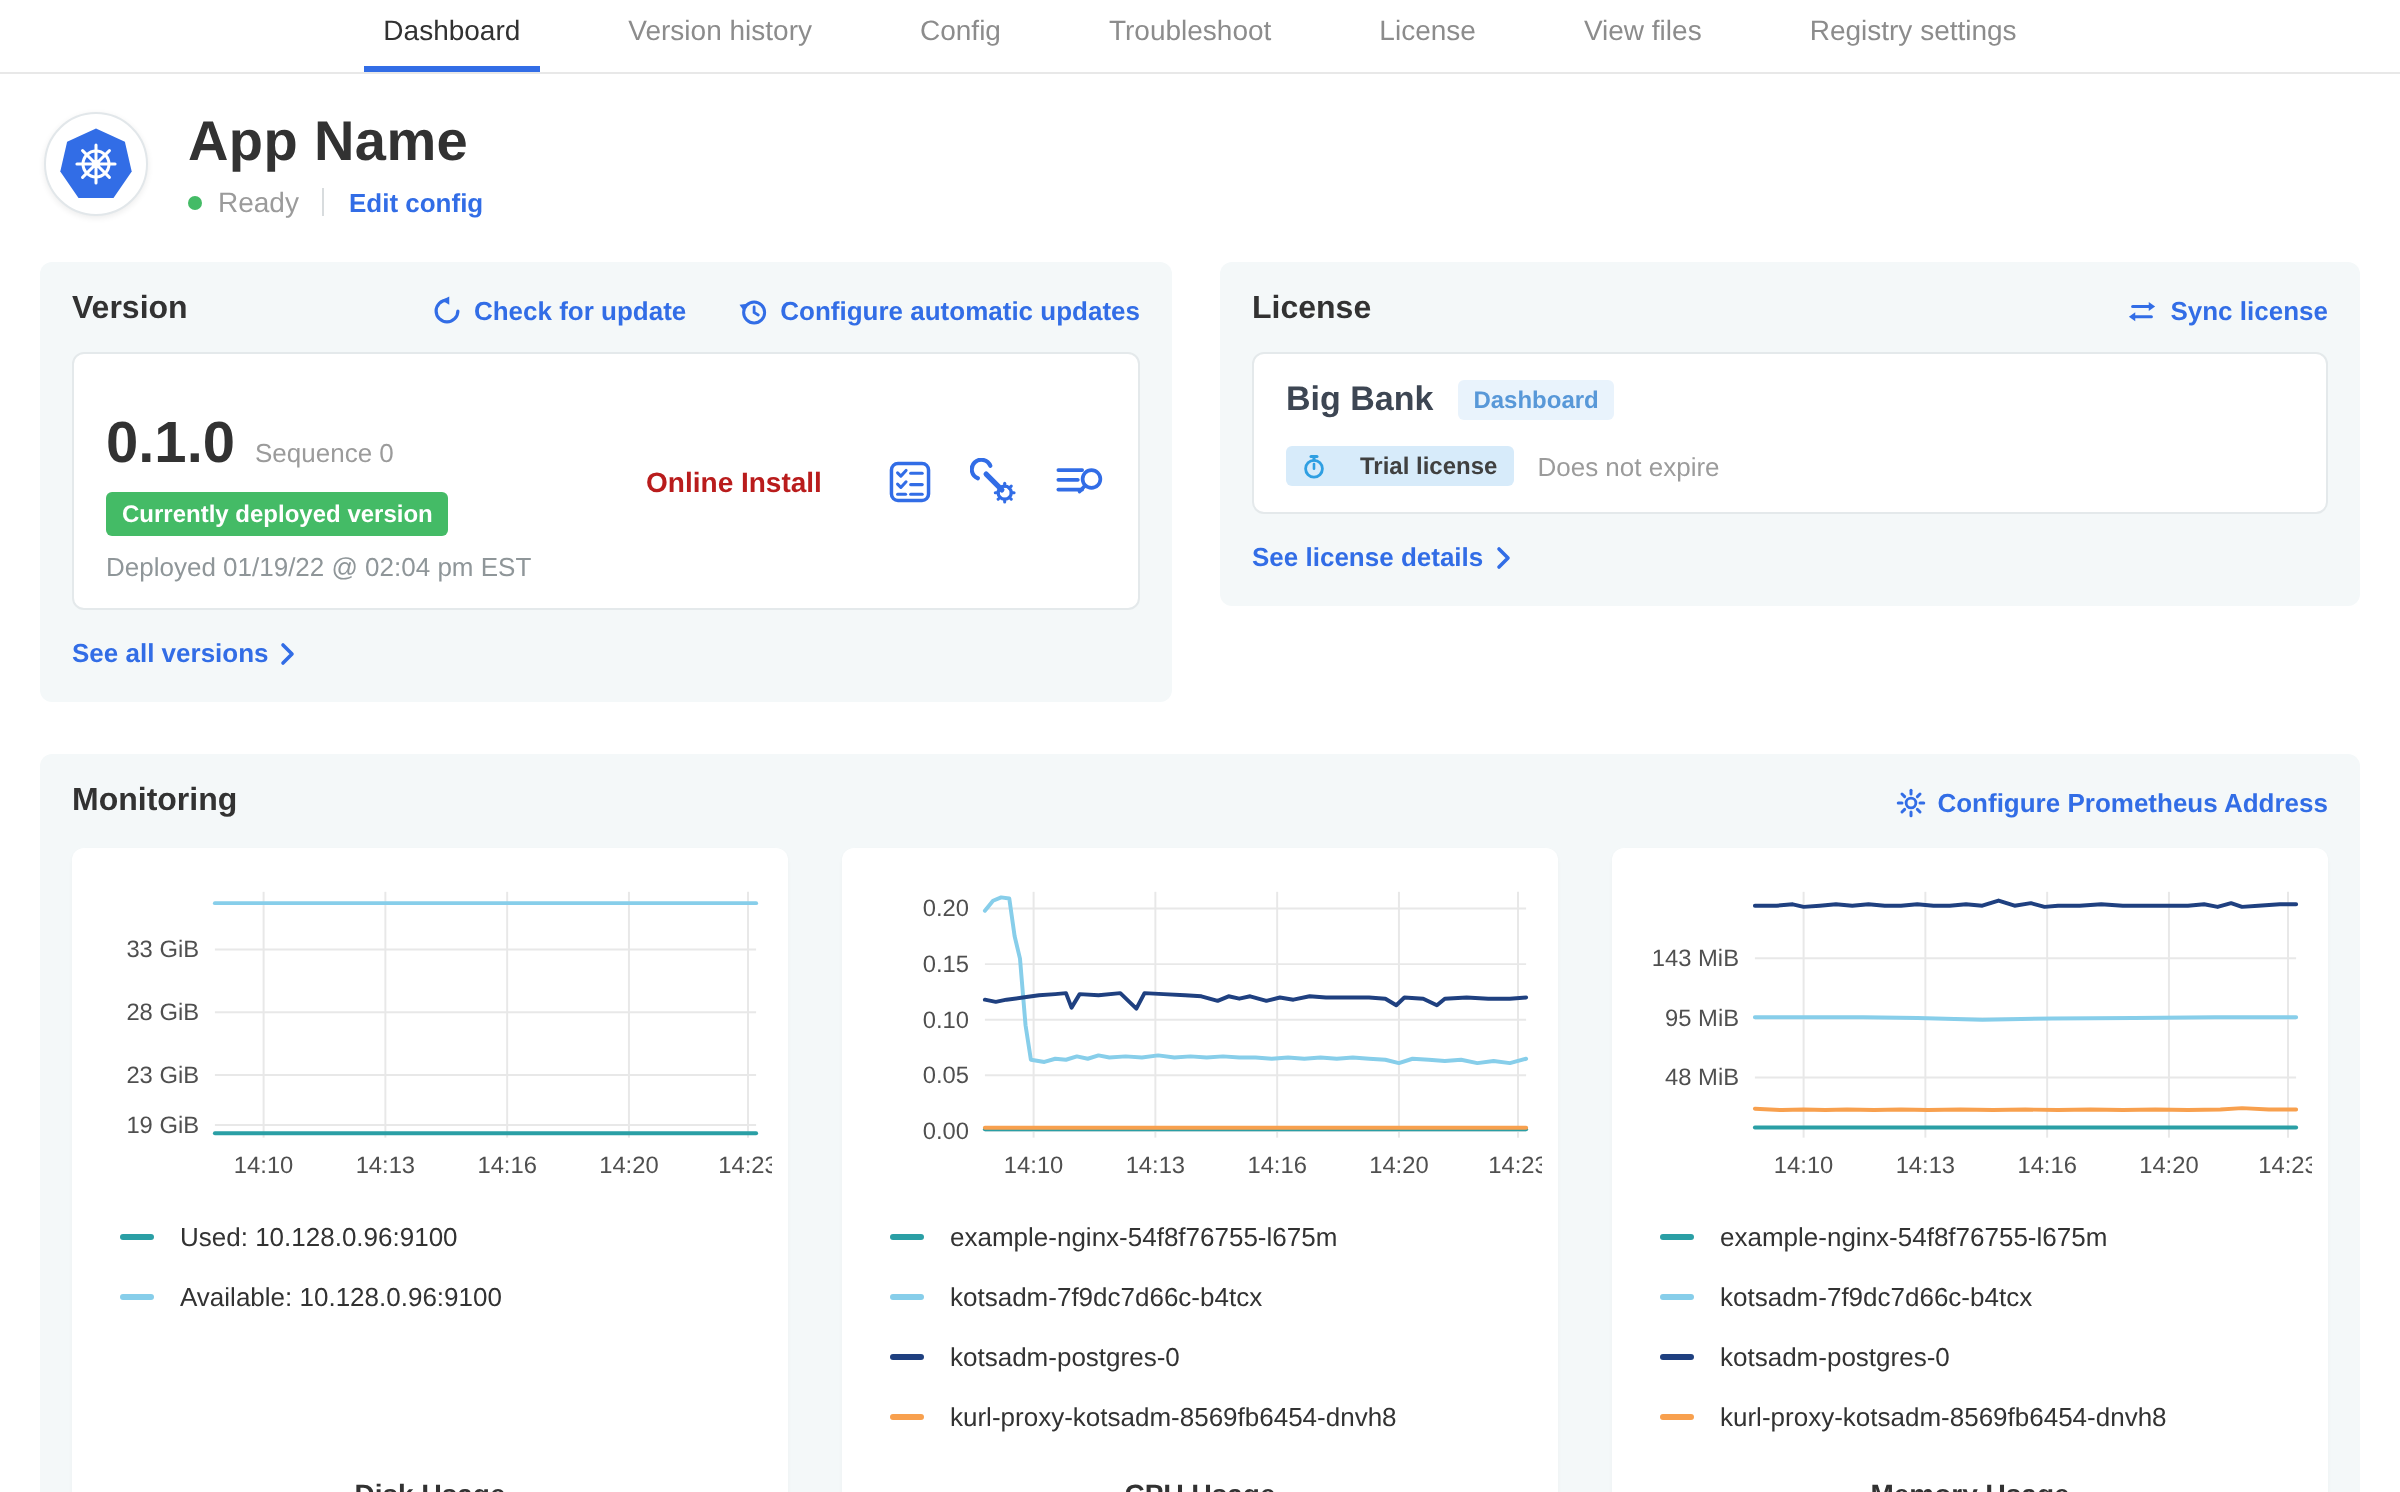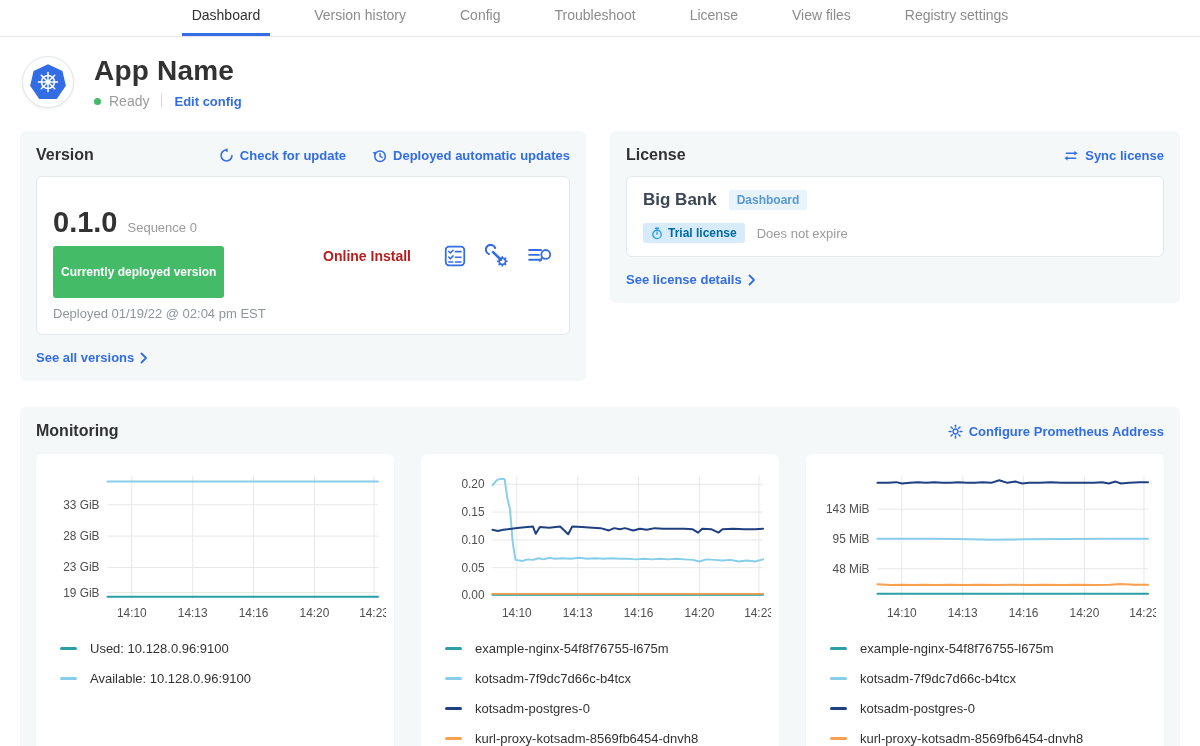--- a/index.html
+++ b/index.html
@@ -30,32 +30,32 @@
   .card-head { display:flex; align-items:center; justify-content:space-between; margin-bottom:12px; }
   .card-title { font-size:16px; font-weight:bold; }
   .head-links { display:flex; gap:26px; }
   .white-box { background:#fff; border:1px solid #e4e9eb; border-radius:6px; padding:13px 16px; }
 
   .v-row { display:flex; align-items:center; }
   .v-left { min-width:238px; }
   .v-number-row { display:flex; align-items:baseline; gap:10px;margin-top:16px; }
   .v-number { font-size:29px; font-weight:bold; }
   .v-seq { font-size:13px; color:#9b9b9b; }
-  .badge-green { display:inline-block; margin-top:7px; background:#44bb66; color:#fff; font-size:12px; font-weight:bold; padding:19px 8px; border-radius:3px; }
+  .badge-green { display:inline-block; margin-top:7px; background:#44bb66; color:#fff; font-size:12px; font-weight:bold; padding:4px 8px; border-radius:3px; }
   .v-deployed { margin-top:8px; font-size:13px; color:#8f9699; }
   .v-mid { flex:1; text-align:center; font-size:14px; font-weight:bold; color:#b91c1c; }
   .v-actions { display:flex; gap:18px; align-items:center; }
   .icon-btn { cursor:pointer; display:inline-flex; }
   .card-footer-link { margin-top:13px; }
 
   .lic-row1 { display:flex; align-items:center; gap:12px; }
   .lic-name { font-size:17px; font-weight:bold; color:#3d4653; }
   .badge-channel { background:#e9f3fc; color:#5898d8; font-size:12px; font-weight:bold; padding:3px 8px; border-radius:3px; }
   .lic-row2 { display:flex; align-items:center; gap:12px; margin-top:13px; }
-  .badge-trial { background:#d7ebfa; color:#0369a1; font-size:12px; font-weight:bold; padding:3px 8px; border-radius:3px; display:inline-flex; align-items:center; gap:5px; }
+  .badge-trial { background:#d7ebfa; color:#404040; font-size:12px; font-weight:bold; padding:3px 8px; border-radius:3px; display:inline-flex; align-items:center; gap:17px; }
   .lic-expiry { font-size:13px; color:#9b9b9b; }
 
   
   .monitor-card { margin:26px 20px 6px; background:#f4f8f9; border-radius:6px; padding:15px 16px 18px; }
   .charts-row { display:flex; gap:27px; align-items:stretch; margin-top:14px; }
   .chart-panel { flex:1; background:#fff; border-radius:6px; padding:12px 8px 14px; display:flex; flex-direction:column; box-shadow:0 1px 2px rgba(0,0,0,.03); }
   .chart-svg { width:100%; height:auto; display:block; }
   .chart-svg text { font-family:"Liberation Sans", sans-serif; font-size:12px; fill:#4f4f4f; }
   .legend { margin:8px 0 0 16px; }
   .legend-row { display:flex; align-items:center; gap:13px; margin-bottom:15px; font-size:13px; color:#323232; }
@@ -119,21 +119,21 @@
             <polygon points="9.2,0.2 5.2,2.3 9.2,4.6" fill="#326de6"></polygon>
           </svg>
           <span>Check for update</span>
         </a>
         <a class="link">
           <svg class="ic" width="15" height="15" viewBox="0 0 16 16">
             <circle cx="8.6" cy="8.8" r="5.6" fill="none" stroke="#326de6" stroke-width="1.6"></circle>
             <path d="M8.6 5.8v3l2.2 1.3" fill="none" stroke="#326de6" stroke-width="1.5" stroke-linecap="round"></path>
             <polygon points="0.8,4.6 4.9,4.1 2.9,7.6" fill="#326de6"></polygon>
           </svg>
-          <span>Deployed automatic updates</span>
+          <span>Configure automatic updates</span>
         </a>
       </div>
     </div>
 
     <div class="white-box v-row">
       <div class="v-left">
         <div class="v-number-row">
           <span class="v-number">0.1.0</span>
           <span class="v-seq">Sequence 0</span>
         </div>

